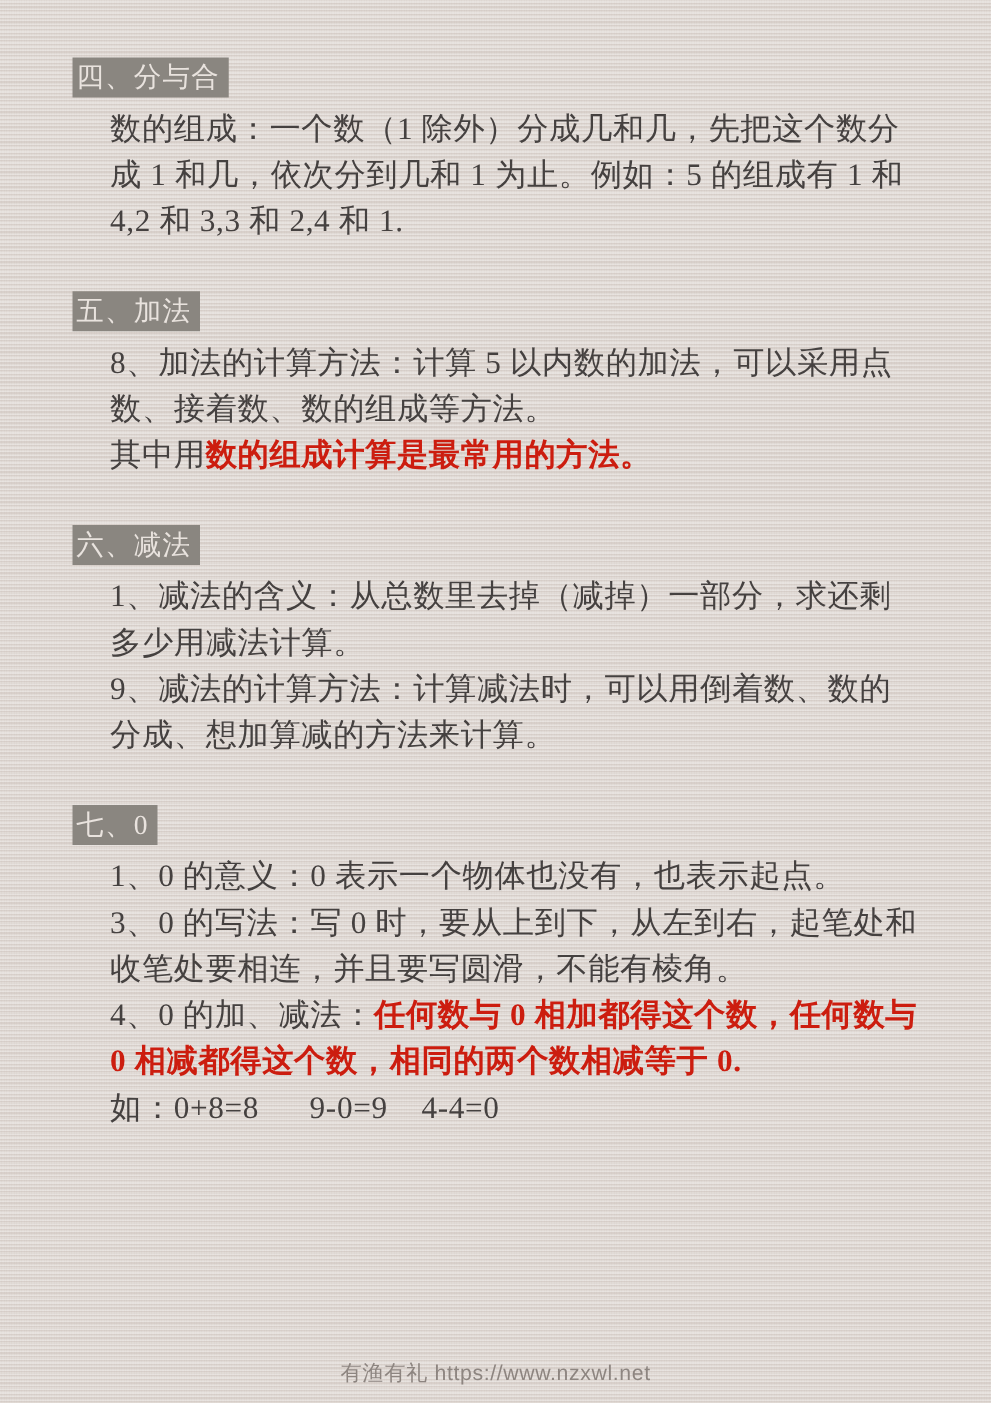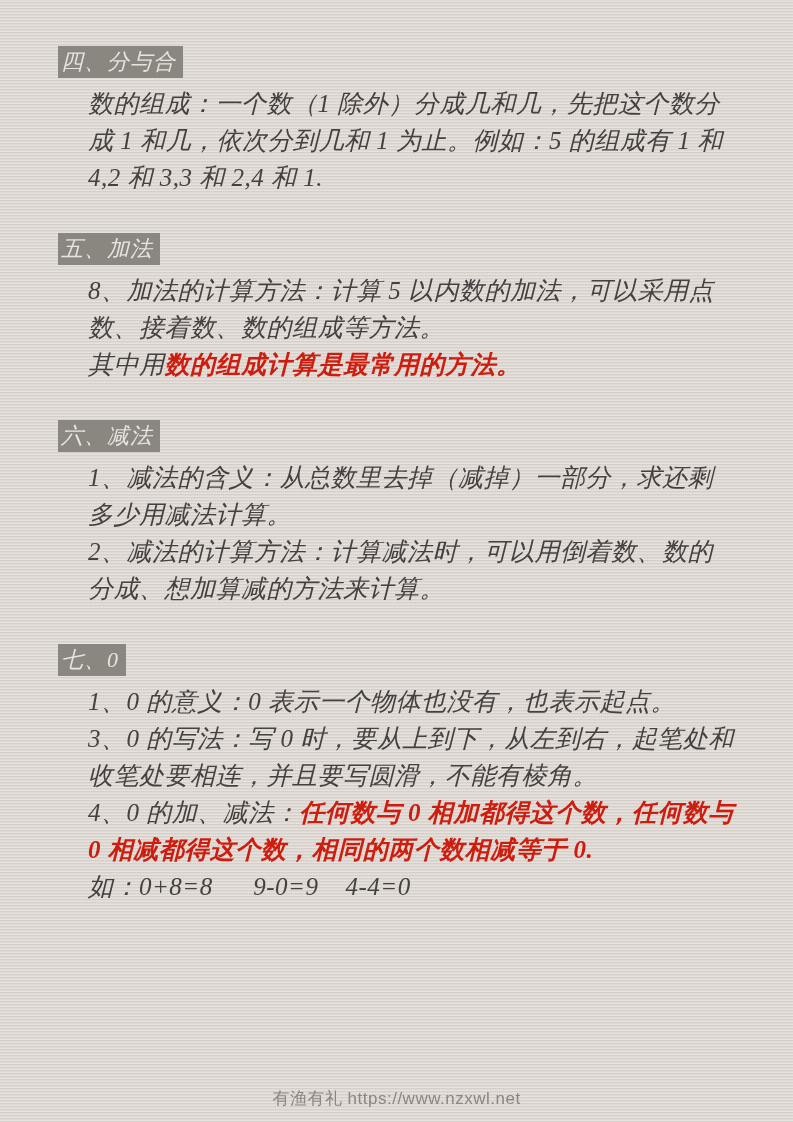--- a/index.html
+++ b/index.html
@@ -17,21 +17,21 @@
     overflow:hidden;
     font-family:"Liberation Serif","DejaVu Serif",serif;
     background-color:var(--page_bg);
     background-image:
       repeating-linear-gradient(0deg, rgba(181,165,157,0.20) 0 1px, rgba(255,255,255,0.22) 1px 2px, rgba(0,0,0,0) 2px 3px),
       repeating-linear-gradient(90deg, rgba(255,255,255,0.10) 0 1px, rgba(0,0,0,0) 1px 2px);
   }
   .content{
     padding:46px 56px 0 58px;
   }
-  .section{ margin-bottom:37px;font-style:italic; }
+  .section{ margin-bottom:37px; }
   .section-heading{
     display:inline-block;
     background:var(--heading_bg);
     color:var(--heading_fg);
     font-size:22px;
     line-height:29px;
     padding:1px 7px 2px 3px;
     margin-bottom:7px;
     letter-spacing:1px;
   }
@@ -70,21 +70,21 @@
 
   <div class="section">
     <span class="section-heading">五、加法</span>
     <div class="para">8、加法的计算方法：计算 5 以内数的加法，可以采用点数、接着数、数的组成等方法。</div>
     <div class="para"><span>其中用</span><span class="red">数的组成计算是最常用的方法。</span></div>
   </div>
 
   <div class="section">
     <span class="section-heading">六、减法</span>
     <div class="para">1、减法的含义：从总数里去掉（减掉）一部分，求还剩多少用减法计算。</div>
-    <div class="para">2、减法的计算方法：计算减法时，可以用倒着数、数的分成、想加算减的方法来计算。</div>
+    <div class="para">9、减法的计算方法：计算减法时，可以用倒着数、数的分成、想加算减的方法来计算。</div>
   </div>
 
   <div class="section">
     <span class="section-heading">七、0</span>
     <div class="para">1、0 的意义：0 表示一个物体也没有，也表示起点。</div>
     <div class="para">3、0 的写法：写 0 时，要从上到下，从左到右，起笔处和收笔处要相连，并且要写圆滑，不能有棱角。</div>
     <div class="para"><span>4、0 的加、减法：</span><span class="red">任何数与 0 相加都得这个数，任何数与 0 相减都得这个数，相同的两个数相减等于 0.</span></div>
     <div class="para">如：0+8=8      9-0=9    4-4=0</div>
   </div>
 

